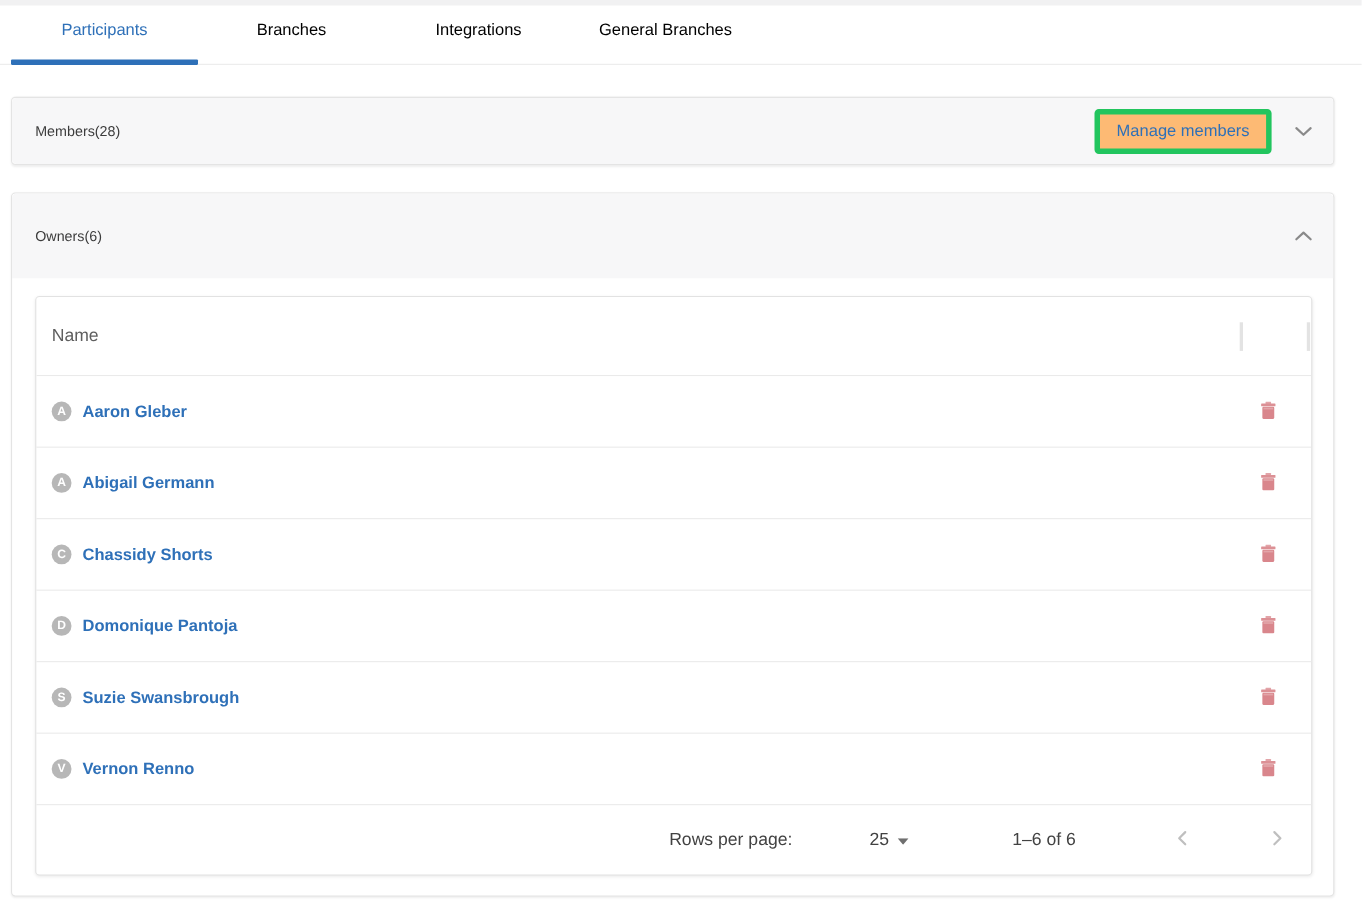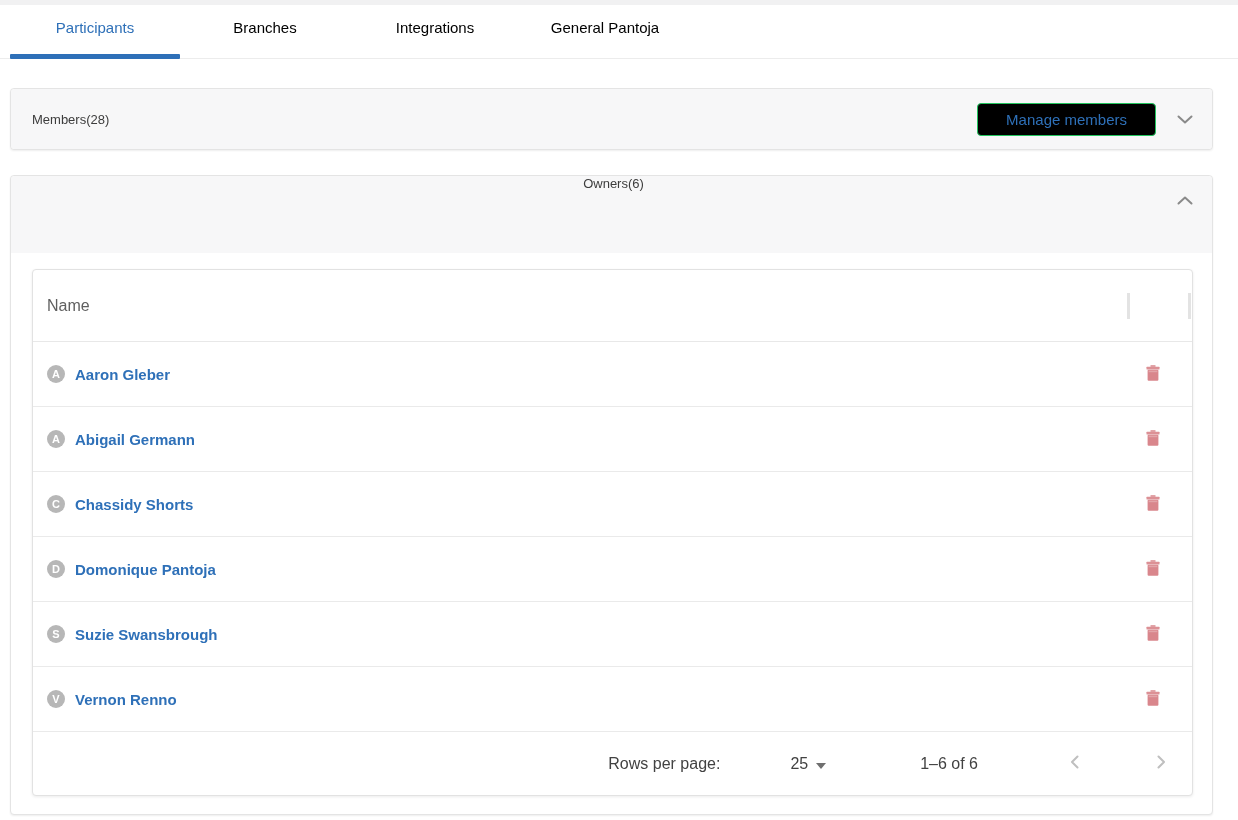--- a/index.html
+++ b/index.html
@@ -18,26 +18,26 @@
   .tab.active::after { content: ""; position: absolute; left: 0; right: 0;
     bottom: -1px; height: 5px; background: #2e70b8; border-radius: 1px; }
 
   
   .card { margin: 0 25px 0 10px; border: 1px solid #e4e4e4; border-radius: 4px;
     background: #ffffff; box-shadow: 0 1px 2px rgba(0,0,0,0.07); }
   .card-header { height: 60px; background: #f7f7f8; display: flex;
     align-items: center; padding: 0 17px 0 21px; border-radius: 4px; }
   .card.members { margin-top: 29px; }
   .card.owners { margin-top: 25px; height: 640px; }
-  .card.owners .card-header { height: 77px; border-radius: 4px 4px 0 0; flex-direction: column; }
+  .card.owners .card-header { height: 77px; border-radius: 4px 4px 0 0; }
   .section-title { font-size: 13px; color: #3c3c3c; }
   .header-right { margin-left: auto; display: flex; align-items: center; gap: 19px; }
-  .manage-btn { background: #000000; border: 1px solid #22c55e; border-radius: 4px;
+  .manage-btn { background: #fdba74; border: 5px solid #22c55e; border-radius: 4px;
     color: #2e70b8; font-size: 15px; font-family: "Liberation Sans", sans-serif;
-    padding: 7px 28px; cursor: pointer; }
+    padding: 7px 15px; cursor: pointer; }
   .chev-btn { background: none; border: none; cursor: pointer; display: flex;
     align-items: center; padding: 2px; }
 
   
   .owners-body { padding: 16px 19px 21px 21px; }
   .table-card { border: 1px solid #e2e2e2; border-radius: 4px;
     box-shadow: 0 1px 3px rgba(0,0,0,0.08); background: #fff; }
   .t-header { height: 72px; display: flex; align-items: center;
     padding-left: 14px; font-size: 16px; color: #5f5f5f;
     border-bottom: 1px solid #e8e8e8; position: relative;
@@ -71,21 +71,21 @@
 </style>
 </head>
 <body>
 
 <div class="top-strip"></div>
 
 <nav class="tab-bar">
   <div class="tab active">Participants</div>
   <div class="tab">Branches</div>
   <div class="tab">Integrations</div>
-  <div class="tab">General Pantoja</div>
+  <div class="tab">General Branches</div>
 </nav>
 
 <section class="card members">
   <div class="card-header">
     <span class="section-title">Members(28)</span>
     <div class="header-right">
       <button class="manage-btn">Manage members</button>
       <button class="chev-btn">
         <span>
           <svg width="16" height="9" viewBox="0 0 16 9">

